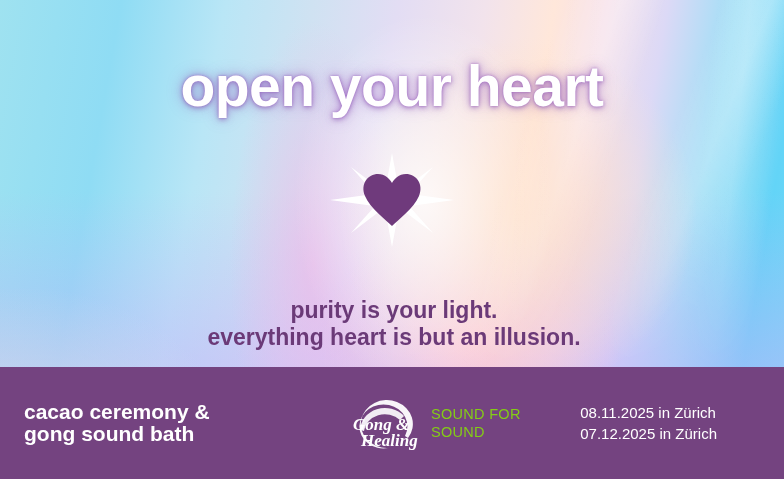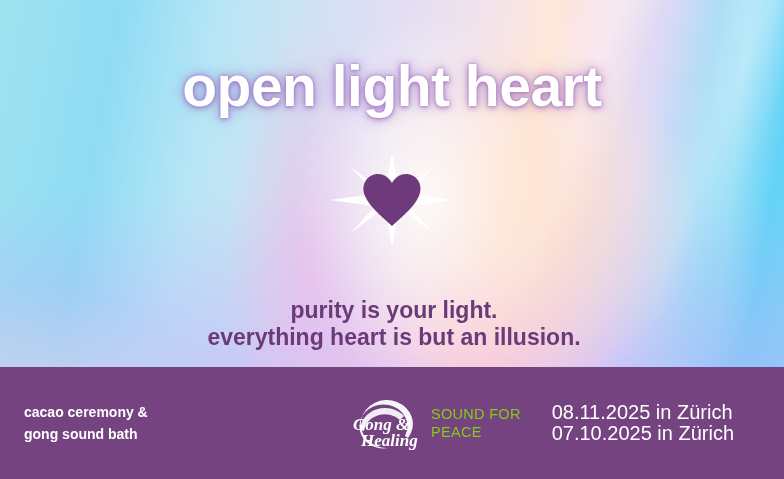--- a/index.html
+++ b/index.html
@@ -130,21 +130,21 @@
     background: #744380;
     display: flex;
     align-items: center;
   }
 
   .footer-left {
     width: 330px;
     padding-left: 24px;
     box-sizing: border-box;
     color: #ffffff;
-    font-size: 14px;
+    font-size: 21px;
     line-height: 22px;
     font-weight: bold;
   }
   .footer-left .line { display: block; }
 
   .footer-logo {
     display: flex;
     align-items: center;
     gap: 9px;
   }
@@ -161,41 +161,41 @@
     font-size: 14.5px;
     line-height: 18px;
     letter-spacing: 0.3px;
     font-weight: normal;
     white-space: nowrap;
   }
   .logo-tagline .line { display: block; }
 
   .footer-dates {
     margin-left: auto;
-    padding-right: 50px;
+    padding-right: 67px;
     color: #ffffff;
-    font-size: 20px;
+    font-size: 15px;
     line-height: 21px;
     text-align: left;
     font-weight: normal;
   }
   .footer-dates .line { display: block; }
 </style>
 </head>
 <body>
 
 <div class="poster">
 
   <div class="bg"></div>
   <div class="bg-streaks"></div>
   <div class="bg-corner"></div>
 
   <div class="content">
 
-    <div class="headline">open light heart</div>
+    <div class="headline">open your heart</div>
 
     <div class="emblem">
       <svg width="130" height="96" viewBox="0 0 130 96">
         <g transform="translate(65,48)">
 
           <g fill="#ffffff">
             <path d="M0,-47 L6,-14 L0,-6 L-6,-14 Z"></path>
             <path d="M0,47 L6,14 L0,6 L-6,14 Z"></path>
             <path d="M-62,0 L-18,-6 L-8,0 L-18,6 Z"></path>
             <path d="M62,0 L18,-6 L8,0 L18,6 Z"></path>
@@ -233,24 +233,24 @@
                    A26,24 0 1 0 40,56
                    A24,22 0 1 1 57,44 Z" fill="#ffffff" opacity="0.95"></path>
           <path d="M12,38 A25,23 0 0 1 56,24 L52,28 A21,19 0 0 0 16,39 Z" fill="#ffffff" opacity="0.9"></path>
 
           <text x="5" y="38" font-family="'Liberation Serif', serif" font-size="17" font-style="italic" font-weight="bold" fill="#ffffff">Gong &amp;</text>
           <text x="13" y="54" font-family="'Liberation Serif', serif" font-size="17" font-style="italic" font-weight="bold" fill="#ffffff">Healing</text>
         </svg>
       </div>
       <div class="logo-tagline">
         <span class="line">SOUND FOR</span>
-        <span class="line">PEACE</span>
+        <span class="line">SOUND</span>
       </div>
     </div>
 
     <div class="footer-dates">
       <span class="line">08.11.2025 in Zürich</span>
-      <span class="line">07.10.2025 in Zürich</span>
+      <span class="line">07.12.2025 in Zürich</span>
     </div>
 
   </div>
 
 </div>
 
 </body></html>

